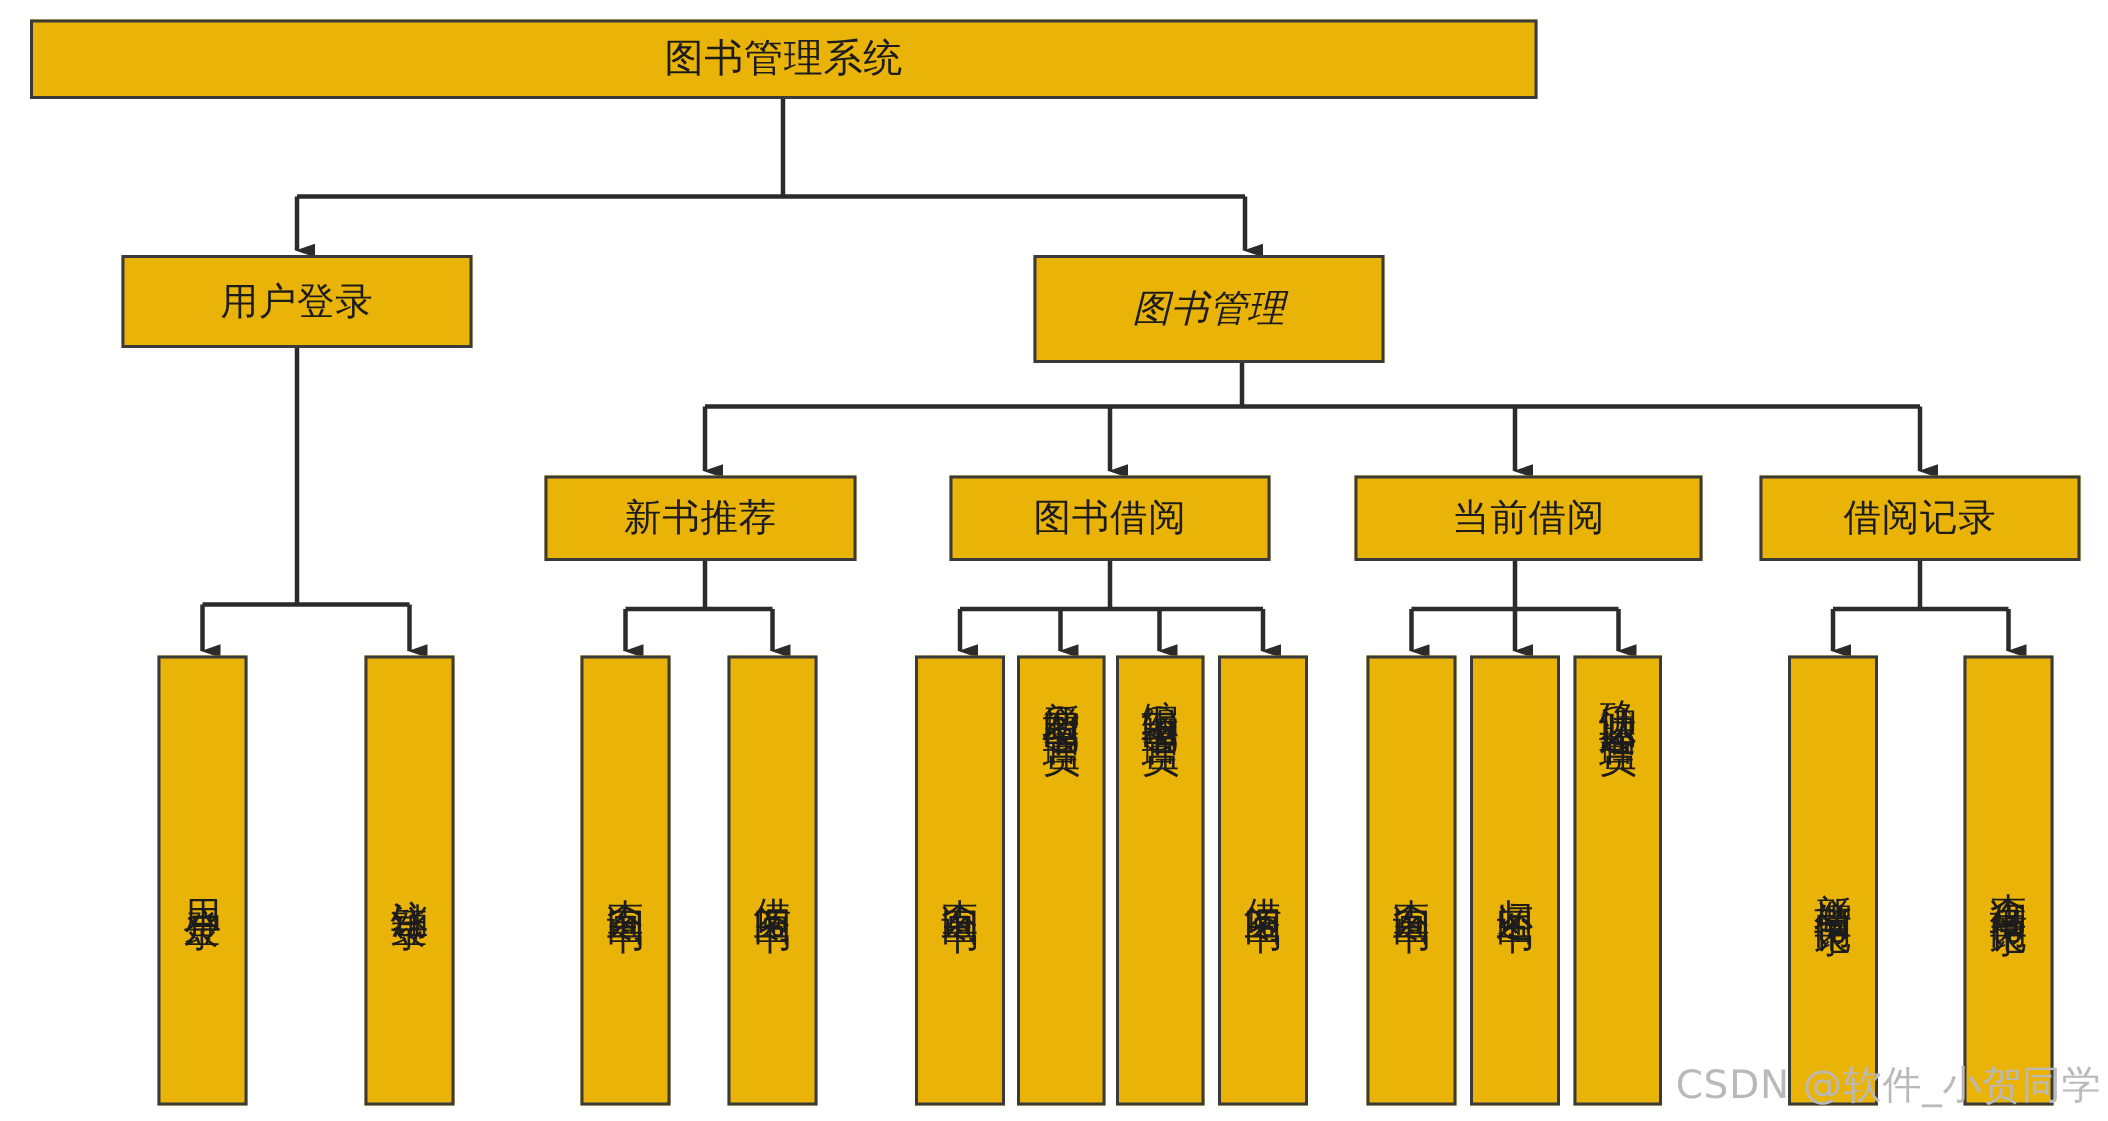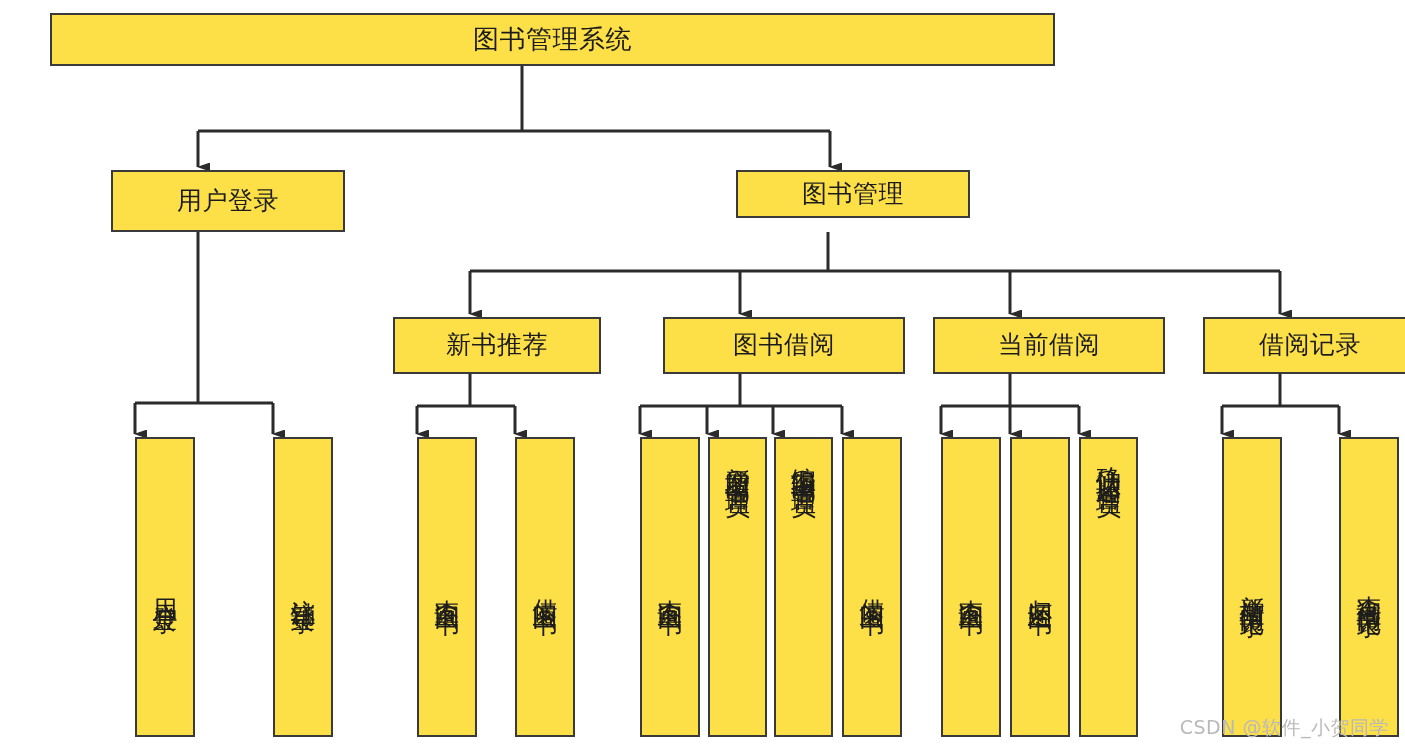--- a/index.html
+++ b/index.html
@@ -21,27 +21,26 @@
     position: absolute;
     left: 0;
     top: 0;
     width: 1405px;
     height: 747px;
     pointer-events: none;
   }
   .node {
     position: absolute;
     box-sizing: border-box;
-    background: #fde047;
+    background: #eab308;
     border: 2.5px solid #3a3a3a;
     display: flex;
     align-items: center;
     justify-content: center;
     color: #1c1c1c;
-    margin-left: 30px;
   }
   .node .label {
     display: block;
     white-space: nowrap;
     line-height: 1.14;
     letter-spacing: 0.5px;
   }
   
   .node.horiz .label {
     font-size: 25px;
@@ -62,23 +61,23 @@
     line-height: 1;
     letter-spacing: 4px;
     white-space: nowrap;
   }
   .node.vert.mid {
     align-items: center;
     padding-top: 0;
   }
   .watermark {
     position: absolute;
-    right: 16px;
+    right: 4px;
     bottom: 6px;
-    font-size: 19px;
+    font-size: 26px;
     color: #b9b9b9;
     letter-spacing: 0.5px;
     white-space: nowrap;
     user-select: none;
     margin-left: 12px;
   }
 </style>
 </head>
 <body>
 
@@ -135,29 +134,29 @@
   </svg>
 
   <div class="node horiz root" style="left:20px; top:13px; width:1005px; height:53px;">
     <span class="label">图书管理系统</span>
   </div>
 
   <div class="node horiz" style="left:81px; top:170px; width:234px; height:62px;">
     <span class="label">用户登录</span>
   </div>
 
-  <div class="node horiz" style="left:706px; top:170px; width:234px; height:48px;">
+  <div class="node horiz" style="left:689px; top:170px; width:234px; height:72px;font-style:italic;">
     <span class="label">图书管理</span>
   </div>
 
   <div class="node horiz" style="left:363px; top:317px; width:208px; height:57px;">
     <span class="label">新书推荐</span>
   </div>
 
-  <div class="node horiz" style="left:633px; top:317px; width:242px; height:57px;">
+  <div class="node horiz" style="left:633px; top:317px; width:214px; height:57px;">
     <span class="label">图书借阅</span>
   </div>
 
   <div class="node horiz" style="left:903px; top:317px; width:232px; height:57px;">
     <span class="label">当前借阅</span>
   </div>
 
   <div class="node horiz" style="left:1173px; top:317px; width:214px; height:57px;">
     <span class="label">借阅记录</span>
   </div>

